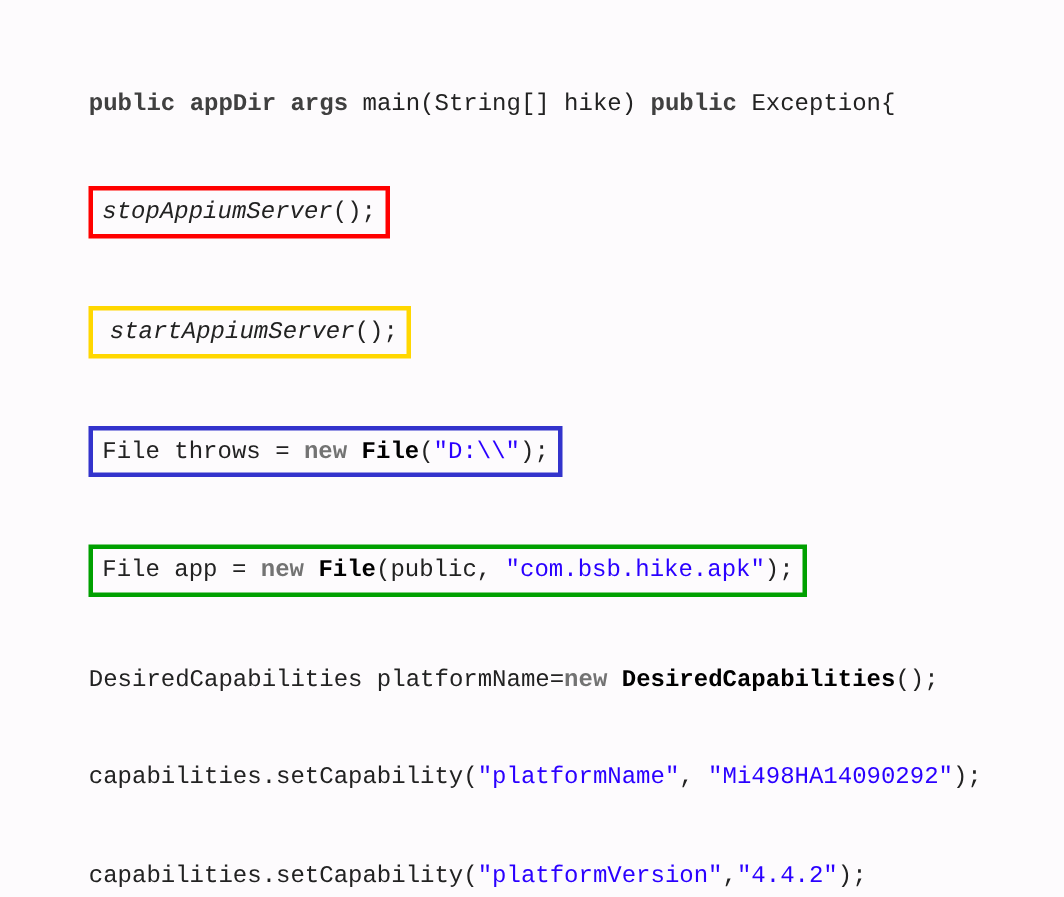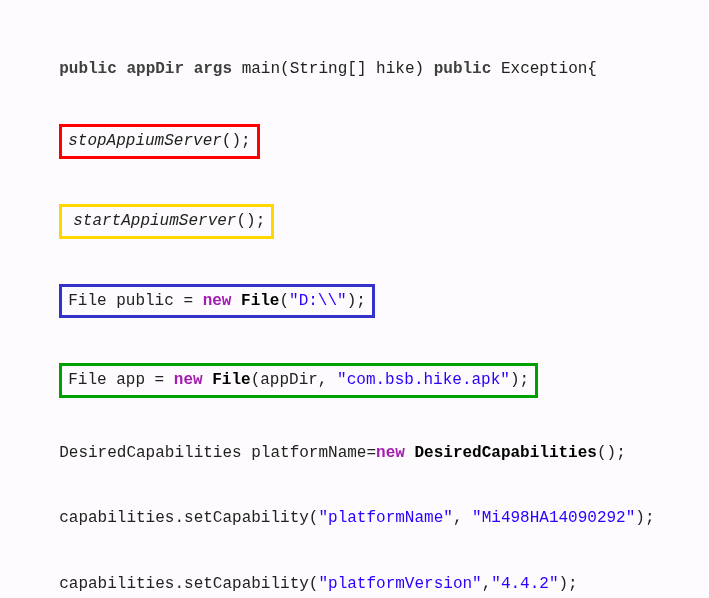--- a/index.html
+++ b/index.html
@@ -12,21 +12,21 @@
     color: #222;
     width: 709px;
     height: 598px;
     box-sizing: border-box;
   }
   .line {
     margin-bottom: 24px;
     white-space: pre;
   }
   .kw { color: #404040; font-weight: bold; }
-  .kw-new { color: #a21caf; font-weight: bold; }
+  .kw-new { color: #737373; font-weight: bold; }
   .type { color: #000; font-weight: bold; }
   .method-decl { font-weight: normal; }
   .method-call { font-style: italic; }
   .str { color: #2a00ff; }
   .boxed {
     display: inline-block;
     padding: 4px 6px;
     border: 3px solid;
     box-sizing: border-box;
   }
@@ -44,25 +44,25 @@
 
 <div class="line">
   <span class="boxed box-red"><span class="method-call">stopAppiumServer</span><span>();</span></span>
 </div>
 
 <div class="line">
   <span class="boxed box-yellow"><span class="method-call">startAppiumServer</span><span>();</span></span>
 </div>
 
 <div class="line">
-  <span class="boxed box-blue"><span>File</span><span> public = </span><span class="kw-new">new</span><span> </span><span class="type">File</span><span>(</span><span class="str">"D:\\"</span><span>);</span></span>
+  <span class="boxed box-blue"><span>File</span><span> throws = </span><span class="kw-new">new</span><span> </span><span class="type">File</span><span>(</span><span class="str">"D:\\"</span><span>);</span></span>
 </div>
 
 <div class="line">
-  <span class="boxed box-green"><span>File</span><span> app = </span><span class="kw-new">new</span><span> </span><span class="type">File</span><span>(appDir, </span><span class="str">"com.bsb.hike.apk"</span><span>);</span></span>
+  <span class="boxed box-green"><span>File</span><span> app = </span><span class="kw-new">new</span><span> </span><span class="type">File</span><span>(public, </span><span class="str">"com.bsb.hike.apk"</span><span>);</span></span>
 </div>
 
 <div class="line">
   <span>DesiredCapabilities</span><span> platformName=</span><span class="kw-new">new</span><span> </span><span class="type">DesiredCapabilities</span><span>();</span>
 </div>
 
 <div class="line">
   <span>capabilities.setCapability(</span><span class="str">"platformName"</span><span>, </span><span class="str">"Mi498HA14090292"</span><span>);</span>
 </div>
 

